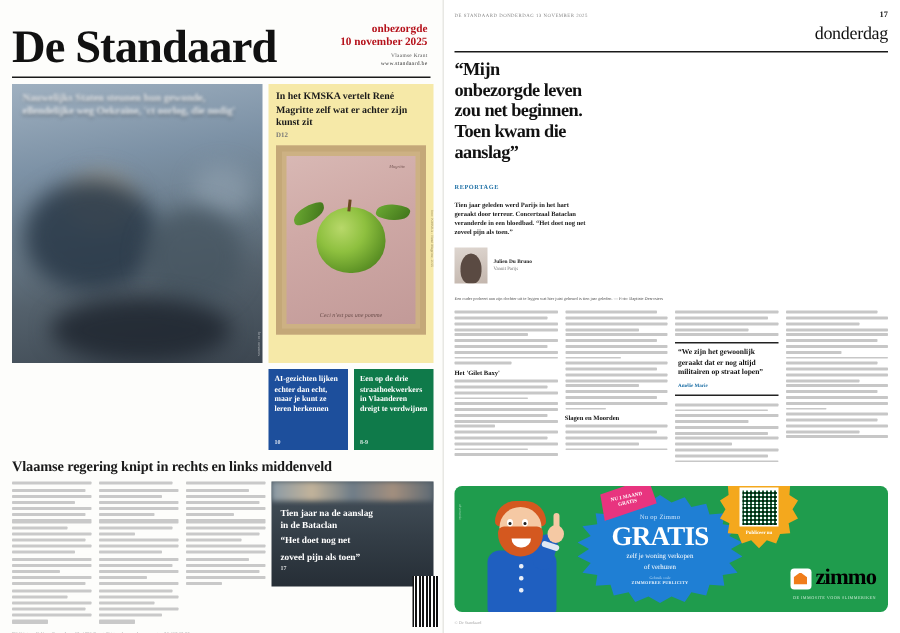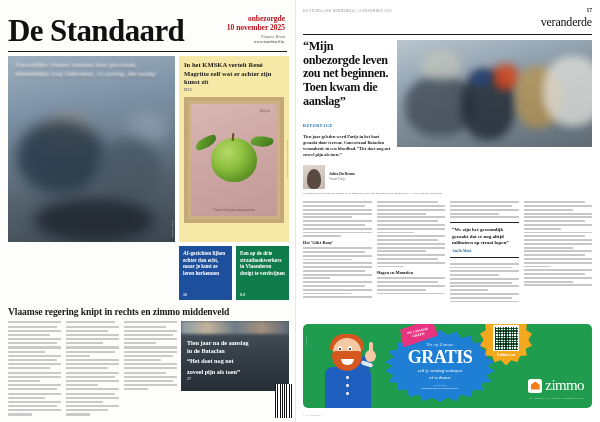--- a/index.html
+++ b/index.html
@@ -151,21 +151,21 @@
     background: #fff; padding: 7px 8px 4px 7px;
   }
   .r-runhead { display:flex; justify-content:space-between; align-items:baseline; }
   .r-runhead-left { font-size: 3.2px; color:#888; letter-spacing:.35px; text-transform: uppercase; }
   .r-pageno { font-size: 5.6px; color:#222; font-weight:700; }
   .r-section {
     text-align:right; font-size: 12px; color:#111; margin-top: 2px; letter-spacing:-.2px;
   }
   .r-rule { height:.8px; background:#1a1a1a; margin: 4px 0 5px 0; }
 
-  .r-top { display:flex; gap: 6px; }
+  .r-top { display:flex; gap: 6px; flex-direction: column; }
   .r-left-col { width: 88px; }
   .r-photo-main {
     flex:1; height: 107px; position:relative; overflow:hidden;
     background: linear-gradient(165deg,#b9c6cf 0%, #96a6b3 30%, #7e8d98 55%, #5e6a74 100%);
   }
   .rp-blob { position:absolute; border-radius:45%; filter: blur(4px); }
   .r-headline {
     font-weight:700; font-size: 12.2px; line-height: 1.13; color:#111; letter-spacing:-.35px;
   }
   .r-kicker { color:#1d6fa5; font-weight:700; font-size: 4.2px; letter-spacing:.4px; text-transform:uppercase; }
@@ -268,21 +268,21 @@
   .qr-label { color:#fff; font-size: 3.3px; font-weight:700; margin-top: 2px; }
 
   .ad-logo { position:absolute; right: 8px; bottom: 14px; display:flex; align-items:center; gap: 3px; }
   .ad-logo-mark {
     width: 14px; height: 14px; background:#fff; border-radius: 2.5px; position:relative;
   }
   .ad-logo-mark:after {
     content:""; position:absolute; left: 2.4px; top: 3px; width: 9px; height: 8px;
     background:#f07d1a; clip-path: polygon(50% 0%,100% 42%,100% 100%,0% 100%,0% 42%);
   }
-  .ad-logo-text { color:#ffffff; font-weight:400; font-size: 15px; letter-spacing:-.6px; }
+  .ad-logo-text { color:#000000; font-weight:700; font-size: 15px; letter-spacing:-.6px; }
   .ad-tagline { position:absolute; right: 8px; bottom: 8px; color:#c8e8d2; font-size: 2.8px; letter-spacing:.3px; }
   .ad-vert { position:absolute; left: 2px; top: 12px; writing-mode: vertical-rl; color:#9bd3b0; font-size:2.4px; }
 
   .r-footer { position:absolute; left:7px; bottom: 5px; font-size: 2.8px; color:#aaa; }
 </style>
 </head>
 <body>
 
 <div class="spread">
 
@@ -337,21 +337,21 @@
           </div>
           <div class="teaser-box tb-green">
             <div class="tb-head">Een op de drie straathoekwerkers in Vlaanderen dreigt te verdwijnen</div>
             <div class="tb-page">8-9</div>
           </div>
         </div>
       </div>
     </div>
 
     <div class="left-lower">
-      <div class="ll-head">Vlaamse regering knipt in rechts en zimmo middenveld</div>
+      <div class="ll-head">Vlaamse regering knipt in rechts en links middenveld</div>
     </div>
 
     <div class="left-bottom-grid">
       <div class="lb-textcols">
         <div class="ll-col">
           <div class="txtline"></div>
             <div class="txtline s92"></div>
             <div class="txtline"></div>
           <div class="txtline s80"></div>
             <div class="txtline"></div>
@@ -437,21 +437,21 @@
 
     <div class="left-footer">DS Uitgave N.V. — Gossetlaan 30, 1702 Groot-Bijgaarden — abonnementen 02 467 20 00</div>
   </div>
 
   <div class="page-right">
 
     <div class="r-runhead">
       <div class="r-runhead-left">DE STANDAARD  DONDERDAG 13 NOVEMBER 2025</div>
       <div class="r-pageno">17</div>
     </div>
-    <div class="r-section">veranderde</div>
+    <div class="r-section">donderdag</div>
     <div class="r-rule"></div>
 
     <div class="r-top">
       <div class="r-left-col">
         <div class="r-headline">“Mijn onbezorgde leven zou net beginnen. Toen kwam die aanslag”</div>
         <div style="margin-top:4px;">
           <span class="r-kicker">REPORTAGE</span>
         </div>
         <div class="r-intro">Tien jaar geleden werd Parijs in het hart geraakt door terreur. Concertzaal Bataclan veranderde in een bloedbad. “Het doet nog net zoveel pijn als toen.”</div>
         <div class="r-byline">

